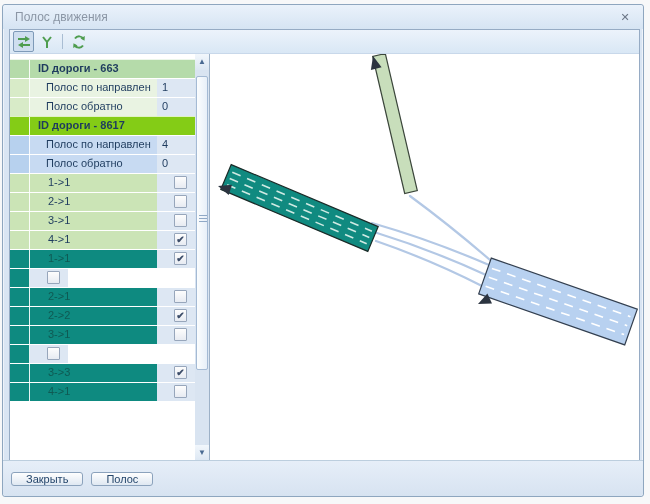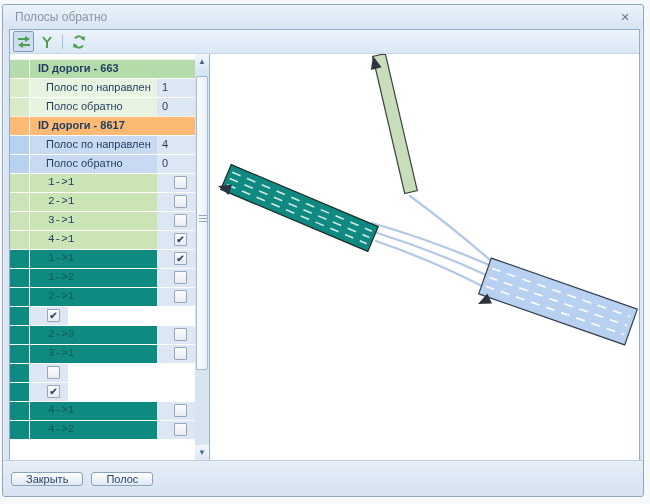--- a/index.html
+++ b/index.html
@@ -14,49 +14,49 @@
   .toolbtn.pressed{background:#cfdeef;border-color:#7e9ab8;}
   .toolsep{width:1px;height:15px;background:#a9bdd3;margin:0 4px;}
   .main{position:relative;height:407px;}
   .table-wrap{position:absolute;left:0;top:0;width:199px;height:428px;overflow:hidden;background:#fff;}
   .rows{position:absolute;left:0;top:5px;width:185px;}
   .row{display:flex;height:19px;box-sizing:border-box;border-top:1px solid rgba(255,255,255,.75);font-size:11px;line-height:17px;color:#1e3b5e;}
   .row .gutter{width:20px;box-sizing:border-box;border-right:1px solid rgba(255,255,255,.9);}
   .row .label{flex:1;white-space:nowrap;overflow:hidden;}
   .row .val{width:38px;box-sizing:border-box;background:#dde7f3;padding-left:5px;}
   .group-green{background:#b5dbaa;font-weight:bold;}
-  .group-blue{background:#fdba74;font-weight:bold;}
+  .group-blue{background:#84cc16;font-weight:bold;}
   .group-green .val,.group-blue .val{background:transparent;}
   .group-green .label,.group-blue .label{padding-left:8px;}
   .field-green .gutter{background:#d8ebc8;}
   .field-green .label{background:#e9f3e2;padding-left:16px;}
   .field-blue .gutter{background:#b7d1ee;}
   .field-blue .label{background:#c7daf2;padding-left:16px;}
   .lane-green .gutter,.lane-green .label{background:#cbe4b6;}
   .lane-teal .gutter,.lane-teal .label{background:#0e8a80;}
   .lane-teal{color:#0f5a53;border-top:1px solid rgba(255,255,255,.9);}
-  .lane-green .label,.lane-teal .label{padding-left:18px;font-family:Liberation Mono, monospace;}
+  .lane-green .label,.lane-teal .label{padding-left:18px;}
   .cb{width:13px;height:13px;margin:2px 0 0 12px;box-sizing:border-box;background:linear-gradient(#fdfdfd,#e7ebf2);border:1px solid #97a6bb;border-radius:1px;font-size:10px;line-height:11px;text-align:center;color:#3c4d69;font-weight:bold;}
   .scrollbar{position:absolute;left:185px;top:0;width:14px;height:407px;background:#d9e4f1;}
   .sb-btn{position:absolute;left:0;width:14px;height:16px;text-align:center;font-size:8px;line-height:16px;color:#4a6a92;background:linear-gradient(#f2f7fc,#dce7f3);}
   .sb-up{top:0;}
   .sb-down{bottom:0;}
   .sb-thumb{position:absolute;left:1px;top:22px;width:12px;height:294px;box-sizing:border-box;background:linear-gradient(90deg,#fbfdfe,#e7eff8);border:1px solid #a4bad4;border-radius:2px;}
   .sb-grip{position:absolute;left:2px;top:138px;width:8px;height:8px;}
   .sb-grip div{height:1px;background:#8fa8c6;margin-bottom:2px;}
   .diagram{position:absolute;left:199px;top:0;right:0;bottom:0;border-left:1px solid #9db1c7;background:#fff;overflow:hidden;}
   .footer{position:absolute;left:0;bottom:0;width:100%;height:36px;box-sizing:border-box;background:linear-gradient(#e6eef8,#d7e3f1);border-top:1px solid #bccede;border-radius:0 0 3px 3px;display:flex;align-items:center;padding-left:8px;}
   .btn{height:14px;padding:0 14px;margin-right:8px;border:1px solid #8ba2bc;border-radius:3px;background:linear-gradient(#fefefe,#dfe8f2);color:#25466b;font-size:11px;font-family:"Liberation Sans",sans-serif;}
 </style>
 </head>
 <body>
 
 <div class="dialog">
   <div class="titlebar">
-    <span class="title">Полосы обратно</span>
+    <span class="title">Полос движения</span>
     <span class="close-btn">✕</span>
   </div>
 
   <div class="content">
     <div class="toolbar">
         <div class="toolbtn pressed">
           <svg width="16" height="16" viewBox="0 0 16 16" style="stroke:#4f9d4f;stroke-width:2;fill:none">
             <line x1="2" y1="5" x2="9" y2="5"></line>
             <polygon style="fill:#4f9d4f;stroke:none" points="9,2 14,5 9,8"></polygon>
             <line x1="14" y1="11" x2="7" y2="11"></line>
@@ -143,74 +143,61 @@
             </div>
             <div class="row lane-teal">
               <div class="gutter"></div>
               <div class="label">1-&gt;1</div>
               <div class="val">
                 <div class="cb">✔</div>
               </div>
             </div>
             <div class="row lane-teal">
               <div class="gutter"></div>
-              <div class="label">1-&gt;2</div>
               <div class="val">
                 <div class="cb"></div>
               </div>
             </div>
             <div class="row lane-teal">
               <div class="gutter"></div>
               <div class="label">2-&gt;1</div>
               <div class="val">
                 <div class="cb"></div>
               </div>
             </div>
             <div class="row lane-teal">
               <div class="gutter"></div>
-              <div class="val">
-                <div class="cb">✔</div>
-              </div>
-            </div>
-            <div class="row lane-teal">
-              <div class="gutter"></div>
-              <div class="label">2-&gt;3</div>
-              <div class="val">
-                <div class="cb"></div>
+              <div class="label">2-&gt;2</div>
+              <div class="val">
+                <div class="cb">✔</div>
               </div>
             </div>
             <div class="row lane-teal">
               <div class="gutter"></div>
               <div class="label">3-&gt;1</div>
               <div class="val">
                 <div class="cb"></div>
               </div>
             </div>
             <div class="row lane-teal">
               <div class="gutter"></div>
               <div class="val">
                 <div class="cb"></div>
               </div>
             </div>
             <div class="row lane-teal">
               <div class="gutter"></div>
+              <div class="label">3-&gt;3</div>
               <div class="val">
                 <div class="cb">✔</div>
               </div>
             </div>
             <div class="row lane-teal">
               <div class="gutter"></div>
               <div class="label">4-&gt;1</div>
-              <div class="val">
-                <div class="cb"></div>
-              </div>
-            </div>
-            <div class="row lane-teal">
-              <div class="gutter"></div>
-              <div class="label">4-&gt;2</div>
               <div class="val">
                 <div class="cb"></div>
               </div>
             </div>
           </div>
         <div class="scrollbar">
           <div class="sb-btn sb-up">▲</div>
           <div class="sb-thumb">
             <div class="sb-grip">
                 <div></div>

